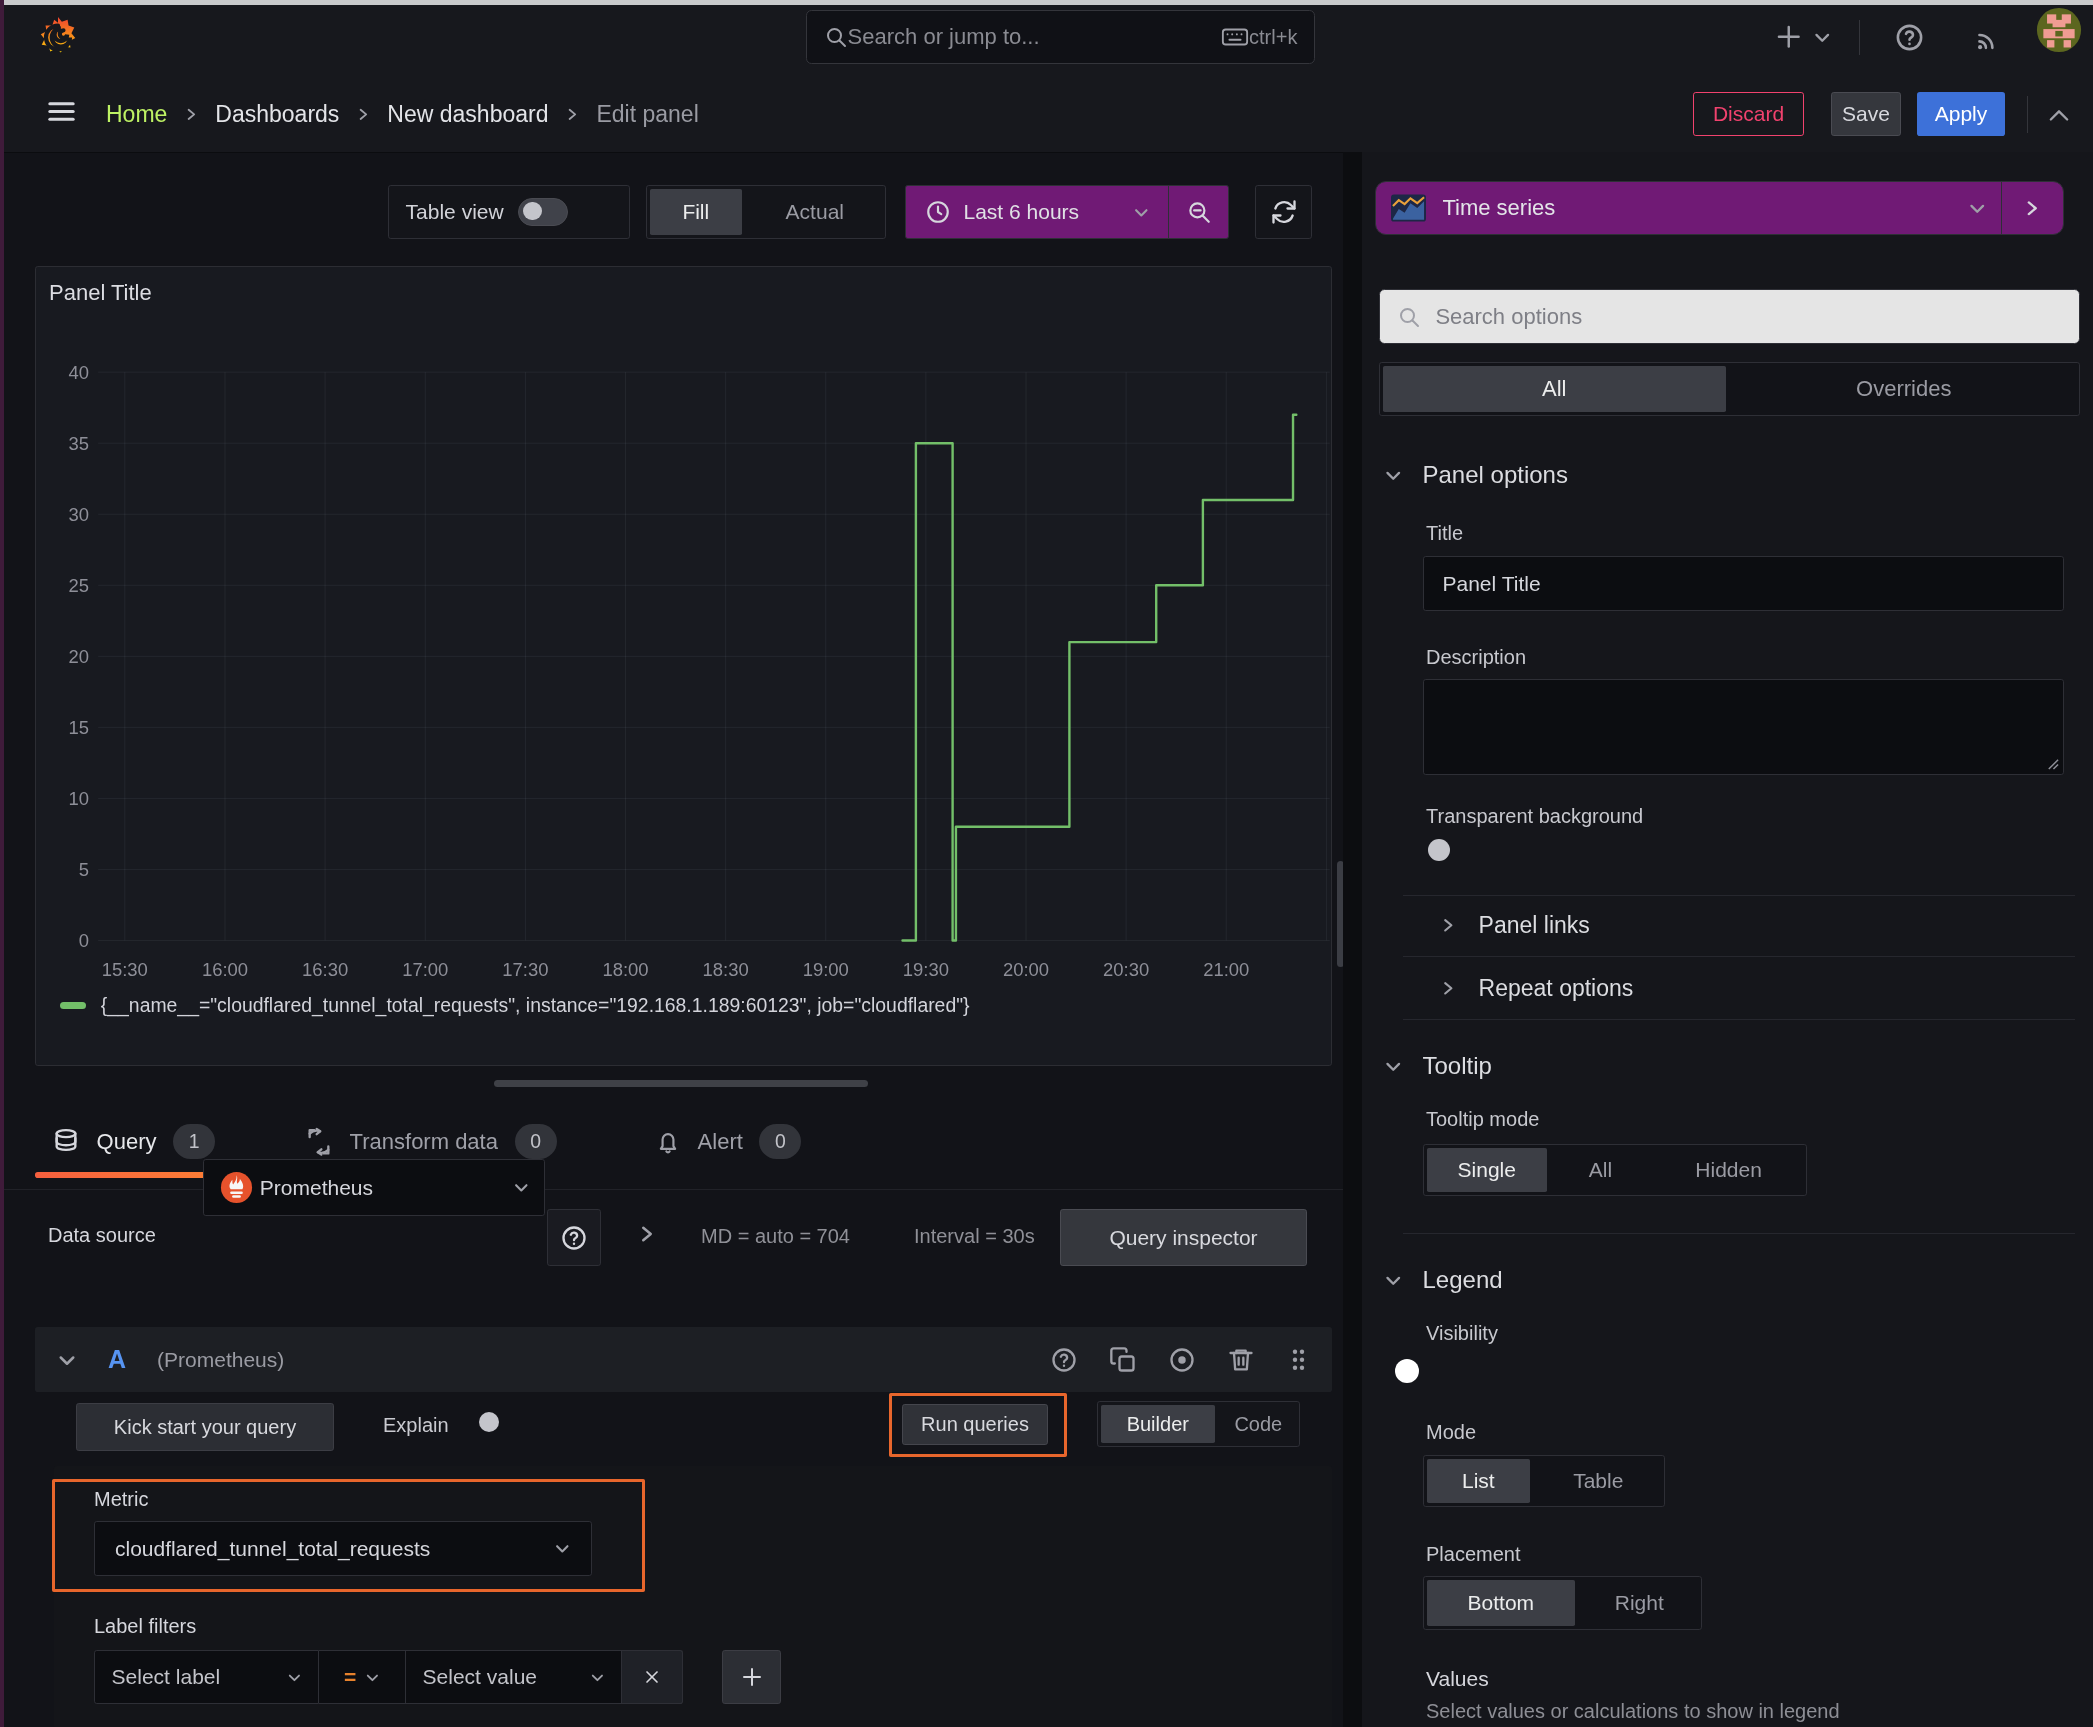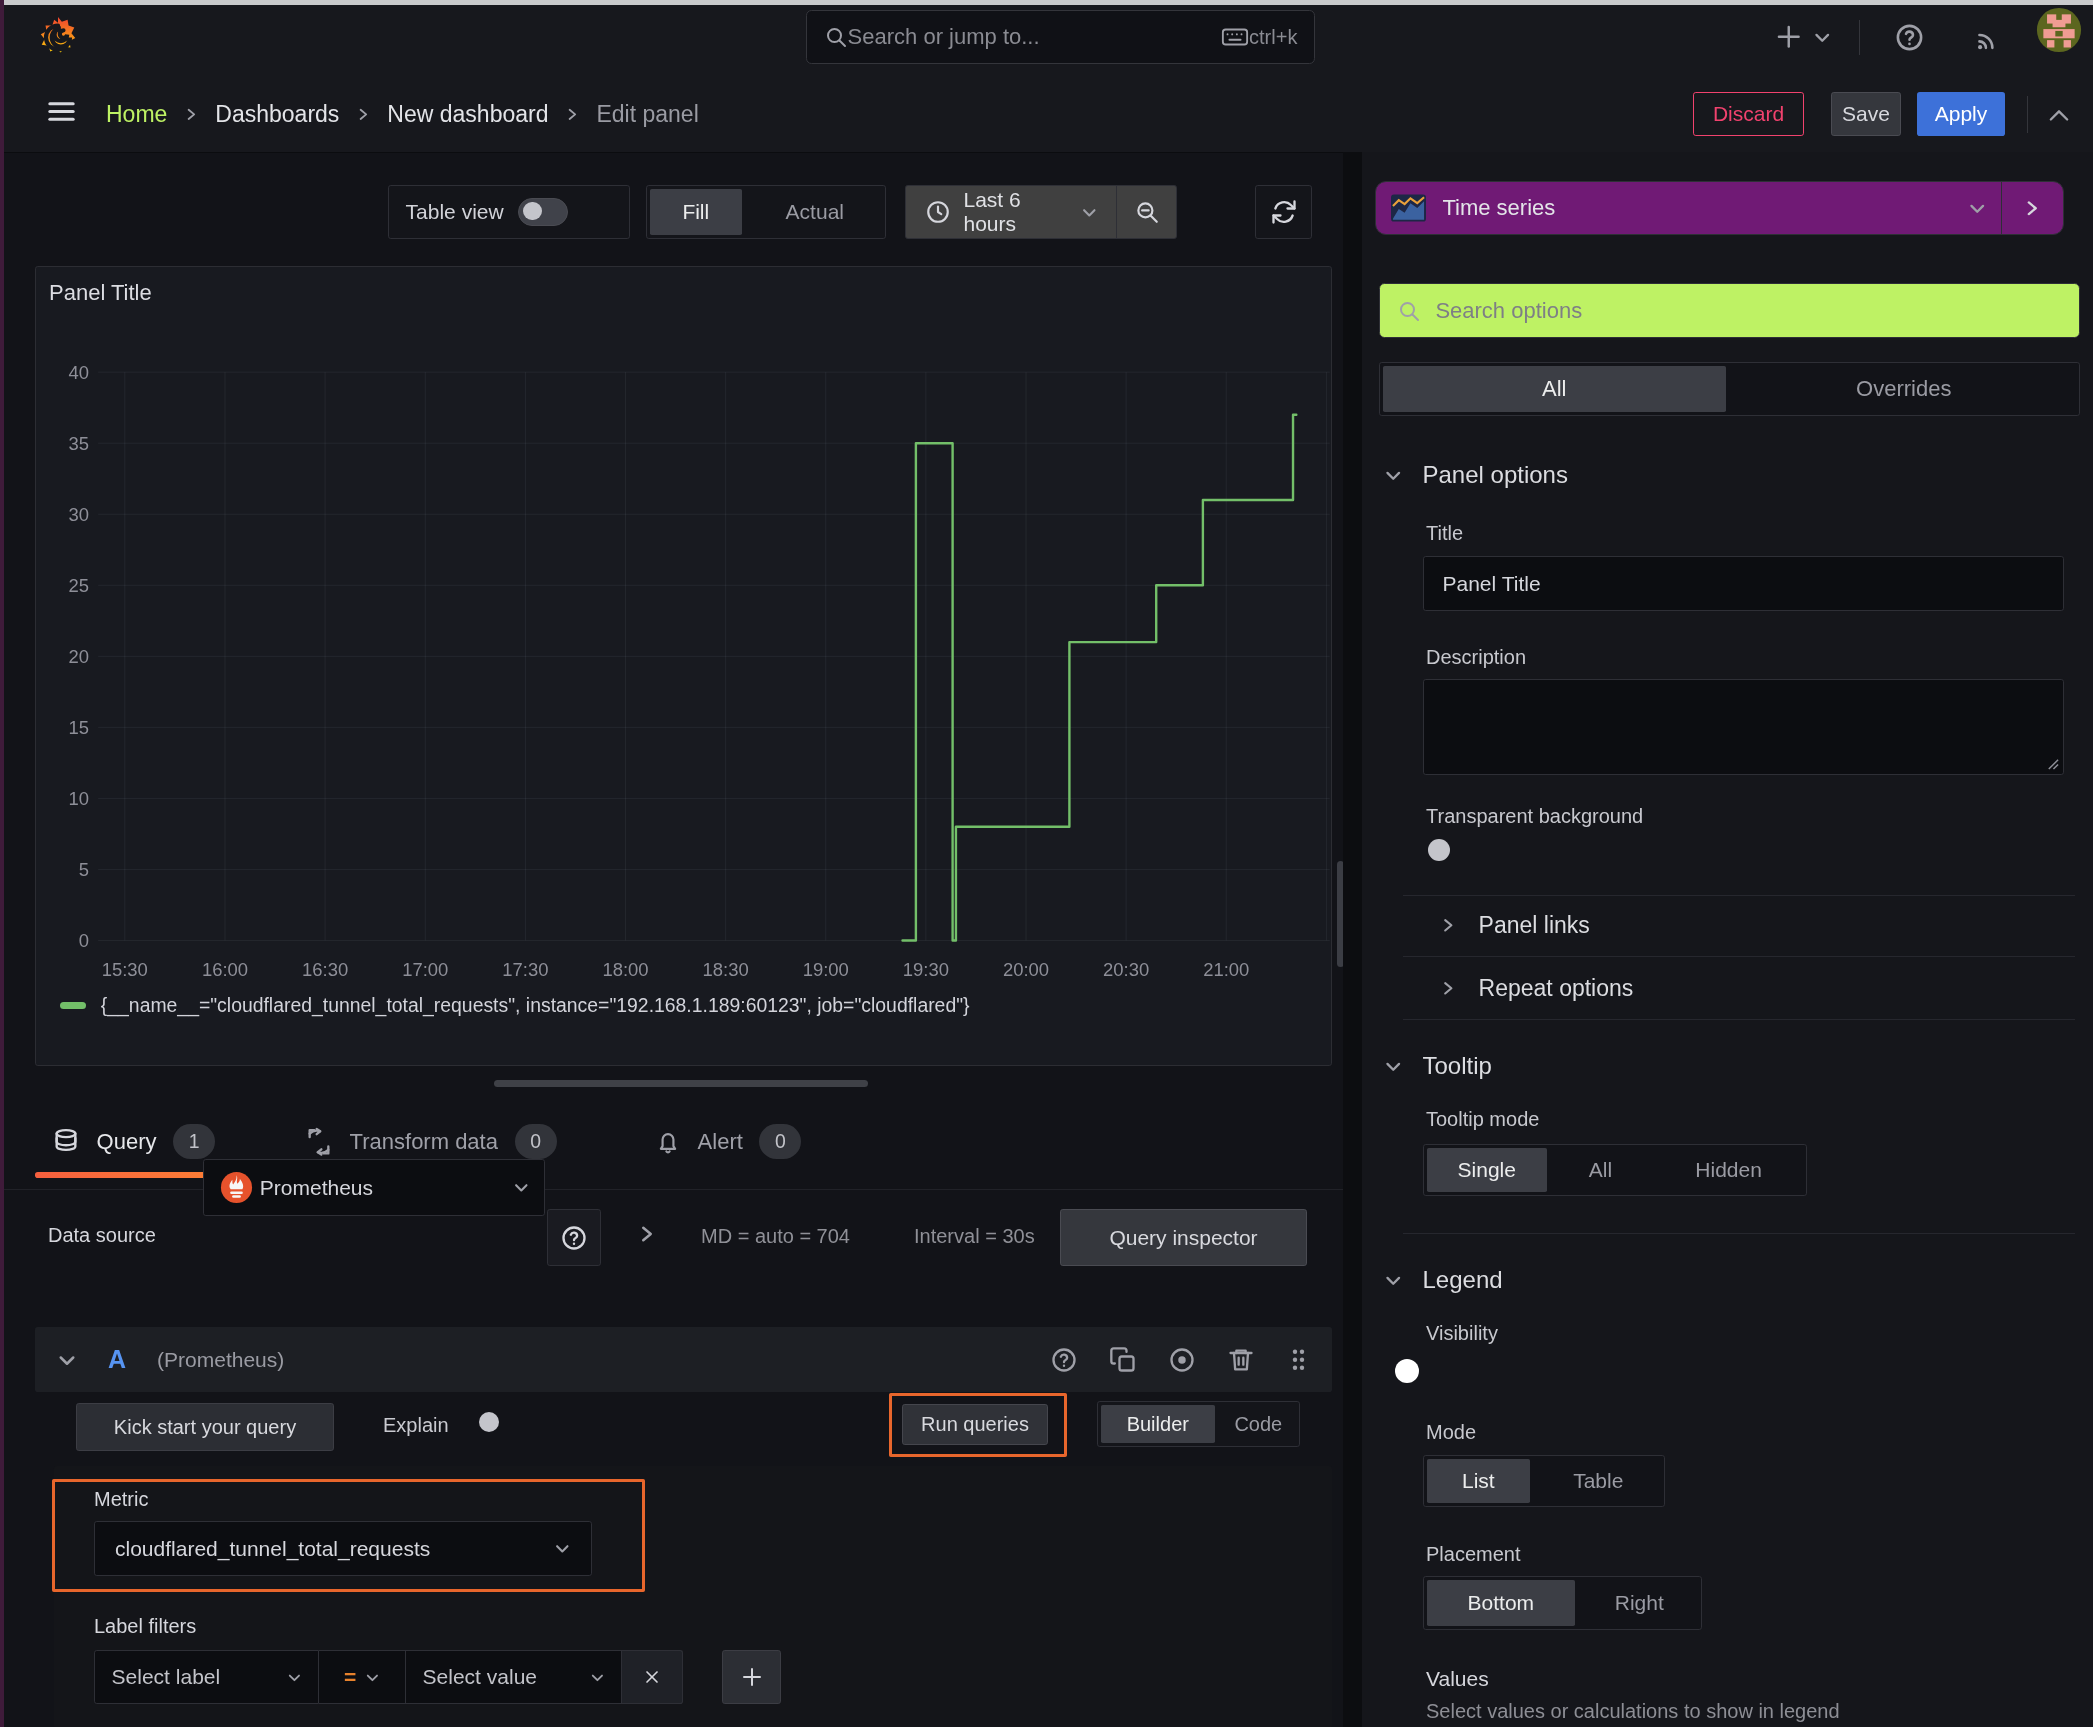--- a/index.html
+++ b/index.html
@@ -166,21 +166,21 @@
   <span class="toggle" style="width:48px;height:26px;border:0.9px solid #4a4b52">
     <span class="knob" style="width:18.5px;height:18.5px"></span>
   </span>
 </div>
 
 <div class="abs segwrap" style="left:646px;top:185px;width:240px;height:54px;background:#14151a">
   <span class="seg active" style="width:92px">Fill</span>
   <span class="seg" style="flex:1">Actual</span>
 </div>
 
-<div class="abs flex boxed" style="left:905px;top:185px;width:272px;height:54px;box-sizing:border-box;background:#404040">
+<div class="abs flex boxed" style="left:905px;top:185px;width:324px;height:54px;box-sizing:border-box;background:#701a75">
   <span class="flex" style="padding:0 18.5px;gap:13px;flex:1;height:100%">
     <span>
       <svg width="26" height="26" viewBox="0 0 24 24" class="ic ic-light">
           <circle cx="12" cy="12" r="9"></circle>
           <polyline points="12,7 12,12 15,14"></polyline>
         </svg>
     </span>
     <span style="font-size:21px;color:#e0e1e5">Last 6 hours</span>
     <span style="margin-left:auto">
       <svg width="16.6" height="16.6" viewBox="0 0 16 16" class="ic">
@@ -481,21 +481,21 @@
       </span>
   </span>
   <span style="width:0.9px;height:100%;background:#2e2f36"></span>
   <span class="flex" style="width:61px;height:100%;justify-content:center">
     <svg width="18.5" height="18.5" viewBox="0 0 16 16" class="ic ic-light">
         <polyline points="5,3 11,8 5,13"></polyline>
       </svg>
   </span>
 </div>
 
-<div class="abs flex" style="left:1379px;top:283px;width:701px;height:55px;border:0.9px solid #2e2f36;border-radius:5.5px;background:#bef264;box-sizing:border-box;padding:0 16.6px;gap:14.8px">
+<div class="abs flex" style="left:1379px;top:289px;width:701px;height:55px;border:0.9px solid #2e2f36;border-radius:5.5px;background:#e5e5e5;box-sizing:border-box;padding:0 16.6px;gap:14.8px">
   <span>
     <svg width="24" height="24" viewBox="0 0 24 24" class="ic">
         <circle cx="10.5" cy="10.5" r="6.5"></circle>
         <line x1="15.5" y1="15.5" x2="21" y2="21"></line>
       </svg>
   </span>
   <span style="font-size:22px;color:#7e7f86">Search options</span>
 </div>
 
 <div class="abs segwrap" style="left:1379px;top:362px;width:701px;height:54px">

